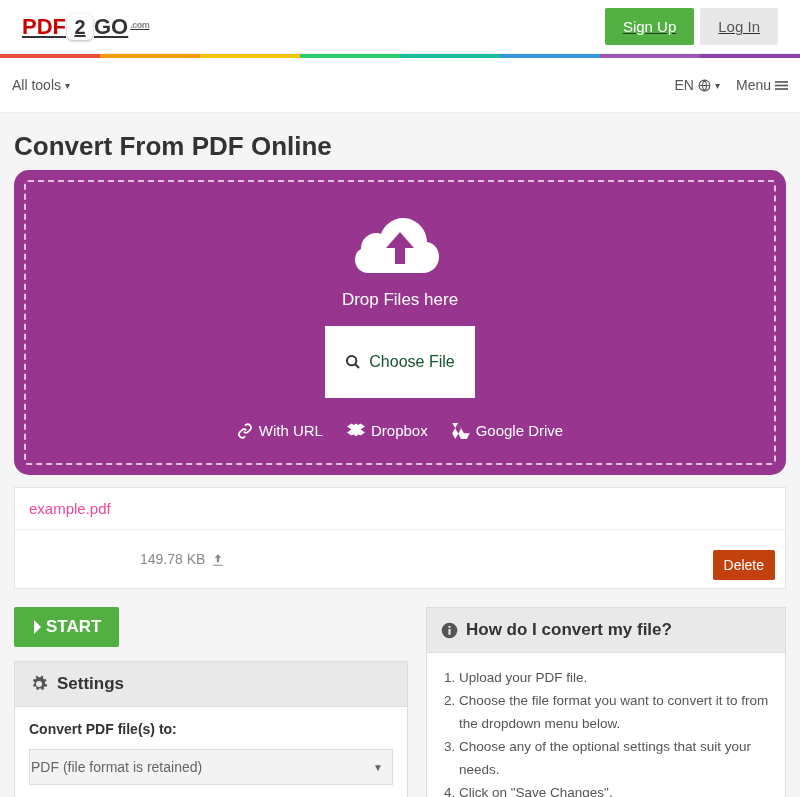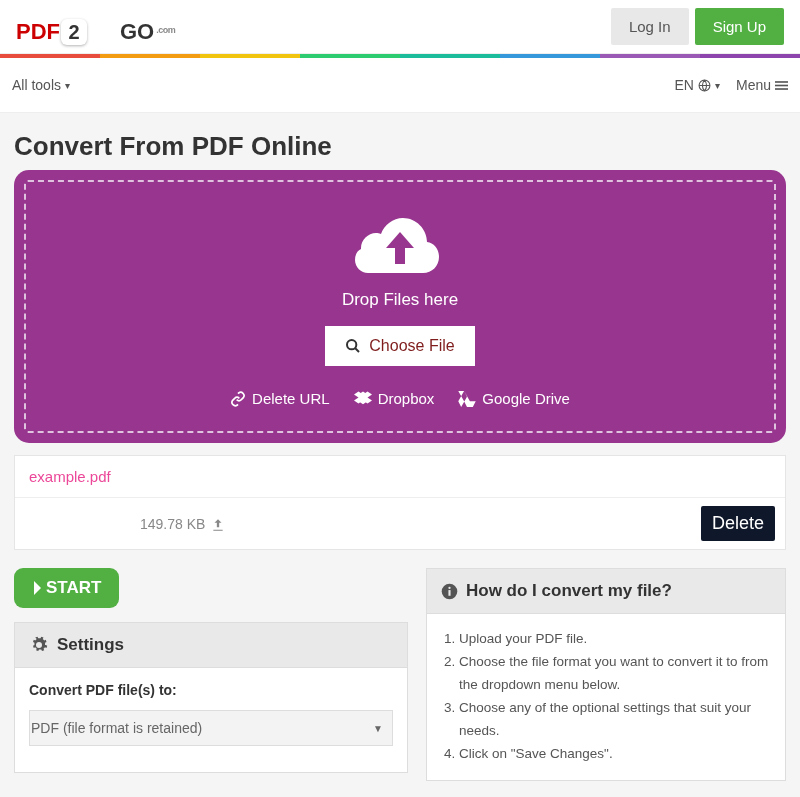--- a/index.html
+++ b/index.html
@@ -1,52 +1,52 @@
 <!DOCTYPE html>
 <html><head>
 <meta charset="utf-8">
 <style>
 * { margin: 0; padding: 0; box-sizing: border-box; font-family: Arial, Helvetica, sans-serif; }
 body { background: #fff; color: #333; width: 800px; }
-.header { display: flex; justify-content: space-between; align-items: flex-end; padding: 8px 16px; border-bottom: 1px solid #eee; }
+.header { display: flex; justify-content: space-between; align-items: center; padding: 8px 22px; border-bottom: 1px solid #eee; text-decoration: underline; }
 .logo { display: flex; align-items: center; font-weight: bold; font-size: 22px; }
 .logo-pdf { color: #c00; }
 .logo-2 { background: #fff; color: #333; display: inline-block; width: 26px; height: 26px; border-radius: 6px; text-align: center; line-height: 26px; font-size: 20px; box-shadow: 0 1px 3px rgba(0,0,0,0.3); margin: 0 1px; }
-.logo-go { color: #333; margin-left: 32px; }
+.logo-go { color: #333; }
 .logo-com { font-size: 9px; color: #888; margin-left: 2px; align-self: flex-end; margin-bottom: 10px; letter-spacing: -0.5px; }
 .auth-buttons { display: flex; gap: 6px; }
 .btn { border: none; padding: 10px 18px; font-size: 15px; cursor: pointer; border-radius: 2px; }
 .btn-login { background: #e8e8e8; color: #555; }
 .btn-signup { background: #52B043; color: #fff; }
 .rainbow { height: 4px; display: flex; }
 .rainbow > div { flex: 1; }
 .rb1{background:#e74c3c}.rb2{background:#f39c12}.rb3{background:#f1c40f}.rb4{background:#2ecc71}.rb5{background:#1abc9c}.rb6{background:#3498db}.rb7{background:#9b59b6}.rb8{background:#8e44ad}
 .subnav { display: flex; justify-content: space-between; align-items: flex-end; padding: 19px 12px; font-size: 14px; color: #555; border-bottom: 1px solid #eee; }
 .subnav-left, .subnav-right { display: flex; gap: 16px; align-items: center; }
 .subnav-item { cursor: pointer; display: flex; align-items: center; gap: 4px; }
 .chev { font-size: 10px; }
 .main { background: #f5f5f5; padding: 18px 14px; }
 .title { font-size: 26px; font-weight: bold; color: #333; margin-bottom: 8px; }
 .subtitle { font-size: 15px; color: #555; line-height: 1.5; margin-bottom: 20px; }
 .dropzone { background: #98368F; border-radius: 15px; padding: 10px; }
 .dropzone-inner { border: 2px dashed rgba(255,255,255,0.7); border-radius: 4px; padding: 32px 16px 24px; text-align: center; color: #fff; }
 .cloud { margin-bottom: 10px; }
 .drop-text { font-size: 17px; margin-bottom: 16px; }
-.choose-btn { background: #fff; color: #7f1d1d; border: none; padding: 11px 20px; font-size: 16px; cursor: pointer; display: inline-flex; align-items: center; gap: 8px; margin-bottom: 24px; }
+.choose-btn { background: #fff; color: #14532d; border: none; padding: 27px 20px; font-size: 16px; cursor: pointer; display: inline-flex; align-items: center; gap: 8px; margin-bottom: 24px; }
 .alt-sources { display: flex; justify-content: center; gap: 24px; font-size: 15px; }
 .alt-src { cursor: pointer; display: flex; align-items: center; gap: 6px; }
 .file-row { background: #fff; border: 1px solid #e5e5e5; margin-top: 12px; }
 .file-name { padding: 12px 14px; font-size: 15px; color: #ec4899; border-bottom: 1px solid #eee; }
 .file-meta { display: flex; justify-content: space-between; align-items: center; padding: 8px 10px; }
 .file-size { color: #888; font-size: 14px; display: flex; align-items: flex-end; gap: 6px; margin-left: 115px; }
-.delete-btn { background: #0f172a; color: #fff; border: none; padding: 7px 11px; font-size: 18px; cursor: pointer; border-radius: 2px; }
+.delete-btn { background: #c2410c; color: #fff; border: none; padding: 7px 11px; font-size: 14px; cursor: pointer; border-radius: 2px; margin-top: 12px; }
 .two-col { display: flex; gap: 18px; margin-top: 18px; align-items: flex-start; }
 .col-left { flex: 1; }
 .col-right { flex: 0 0 360px; }
-.start-btn { background: #52B043; color: #fff; border: none; padding: 10px 18px; font-size: 17px; font-weight: bold; cursor: pointer; border-radius: 9px; display: flex; align-items: center; gap: 4px; margin-bottom: 14px; }
+.start-btn { background: #52B043; color: #fff; border: none; padding: 10px 18px; font-size: 17px; font-weight: bold; cursor: pointer; border-radius: 2px; display: flex; align-items: center; gap: 4px; margin-bottom: 14px; }
 .panel-head { background: #e9e9e9; padding: 12px 14px; font-size: 17px; font-weight: bold; display: flex; align-items: center; gap: 8px; border: 1px solid #ddd; }
 .panel-body { background: #fff; border: 1px solid #ddd; border-top: none; padding: 14px; font-size: 14px; }
 .setting-group { margin-bottom: 12px; }
 .setting-label { font-weight: bold; font-size: 14px; margin-bottom: 12px; display: block; }
 .select-wrap { position: relative; }
 .select-wrap select { width: 100%; padding: 9px 1px; background: #f3f3f3; border: 1px solid #ddd; font-size: 14px; color: #666; appearance: none; -webkit-appearance: none; }
 .select-arrow { position: absolute; right: 10px; top: 50%; transform: translateY(-50%); font-size: 10px; color: #666; pointer-events: none; }
 .help-list { padding-left: 18px; line-height: 1.7; color: #555; font-size: 13.5px; }
 svg { display: inline-block; vertical-align: middle; }
 </style>
@@ -54,22 +54,22 @@
 <body>
 
 <div class="header">
   <div class="logo">
     <span class="logo-pdf">PDF</span>
     <span class="logo-2">2</span>
     <span class="logo-go">GO</span>
     <span class="logo-com">.com</span>
   </div>
   <div class="auth-buttons">
+    <button class="btn btn-signup">Sign Up</button>
     <button class="btn btn-login">Log In</button>
-    <button class="btn btn-signup">Sign Up</button>
   </div>
 </div>
 
 <div class="rainbow">
   <div class="rb1"></div>
     <div class="rb2"></div>
     <div class="rb3"></div>
     <div class="rb4"></div>
   <div class="rb5"></div>
     <div class="rb6"></div>
@@ -121,21 +121,21 @@
             <line x1="21" y1="21" x2="15" y2="15"></line>
           </svg>
         <span>Choose File</span>
       </button>
       <div class="alt-sources">
         <div class="alt-src">
           <svg width="16" height="16" viewBox="0 0 24 24" fill="none" stroke="#fff" stroke-width="2.5">
               <path d="M10 13a5 5 0 007 0l3-3a5 5 0 00-7-7l-1 1"></path>
               <path d="M14 11a5 5 0 00-7 0l-3 3a5 5 0 007 7l1-1"></path>
             </svg>
-          <span>Delete URL</span>
+          <span>With URL</span>
         </div>
         <div class="alt-src">
           <svg width="18" height="16" viewBox="0 0 24 20" fill="#fff">
               <path d="M6 0L0 4l6 4-6 4 6 4 6-4 6 4 6-4-6-4 6-4-6-4-6 4-6-4zm6 8l6-4-6-4-6 4 6 4zm0 1l-6 4 6 4 6-4-6-4z"></path>
             </svg>
           <span>Dropbox</span>
         </div>
         <div class="alt-src">
           <svg width="18" height="16" viewBox="0 0 24 22" fill="#fff">
               <path d="M8 0l8 14H8L0 0h8zm-8 14l4 8 8-14-4-8-8 14zm16 0H8l4 8h8l4-8h-8z"></path>

